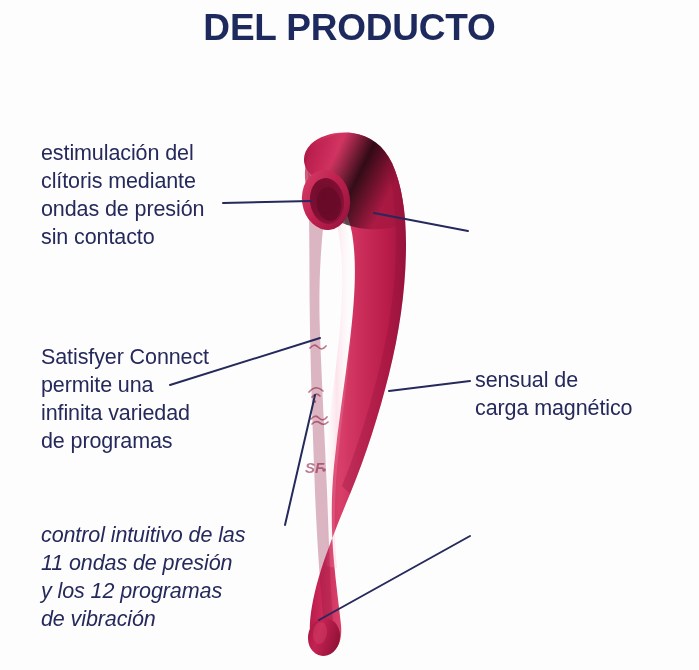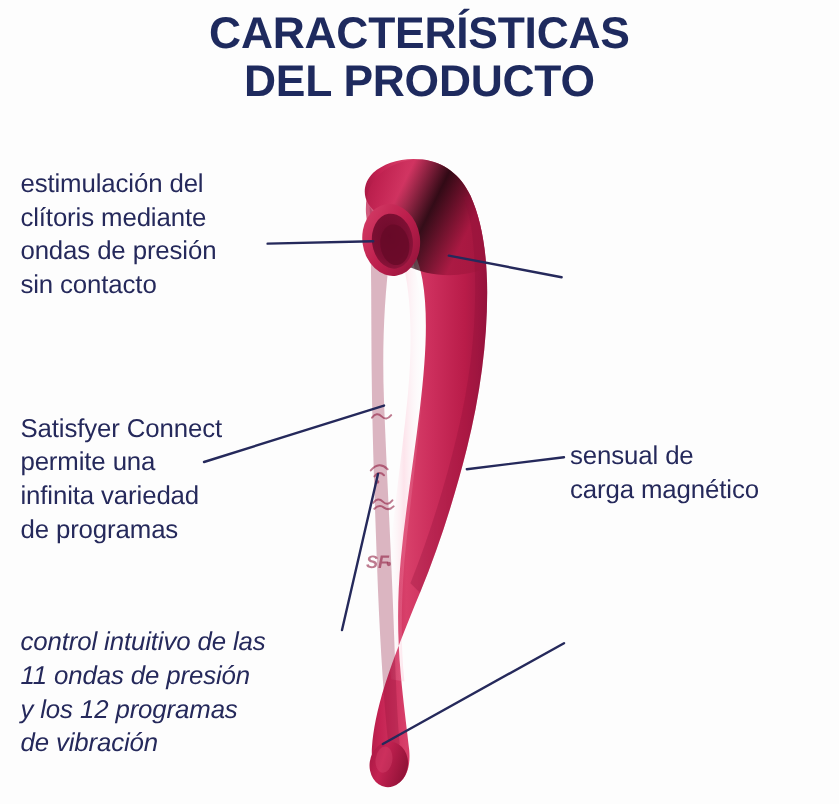--- a/index.html
+++ b/index.html
@@ -39,21 +39,21 @@
   
   .callout {
     position: absolute;
     color: #25295b;
     font-size: 21.5px;
     line-height: 1.30;
     font-weight: 500;
     letter-spacing: -0.1px;
     white-space: pre-line;
   }
-  .callout.left  { text-align: left; }
+  .callout.left  { text-align: left; margin-left: 24px; }
   .callout.right { text-align: left; }
 
   #callout-0 { left: 17px;  top: 140px; width: 245px; }
   #callout-1 { left: 17px;  top: 344px; width: 245px; }
   #callout-2 { left: 17px;  top: 522px; width: 285px; font-style: italic; }
   #callout-3 { left: 475px; top: 175px; width: 225px; }
   #callout-4 { left: 475px; top: 367px; width: 225px; }
   #callout-5 { left: 475px; top: 492px; width: 225px; }
 
   
@@ -63,21 +63,20 @@
     width: 699px;
     height: 670px;
   }
 </style>
 </head>
 <body>
 
 <div id="stage">
 
   <div class="title">
-    <span class="tline">CARACTERÍSTICAS</span>
     <span class="tline">DEL PRODUCTO</span>
   </div>
 
   <svg id="art" viewBox="0 0 699 670">
     <defs>
 
       <linearGradient id="bodyGrad" x1="0" y1="0" x2="1" y2="0">
         <stop offset="0" stop-color="#ab1a45"></stop>
         <stop offset="0.12" stop-color="#c42252"></stop>
         <stop offset="0.34" stop-color="#d8406a"></stop>

